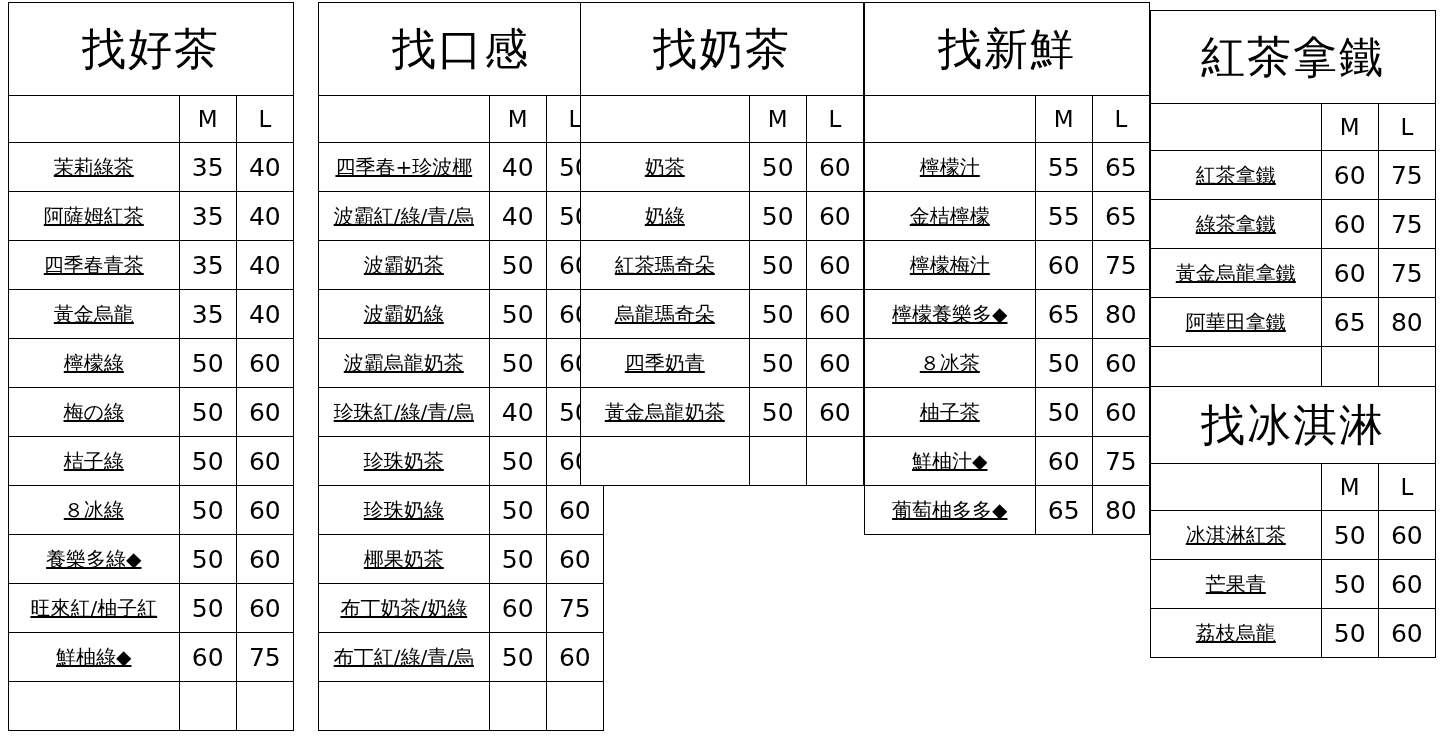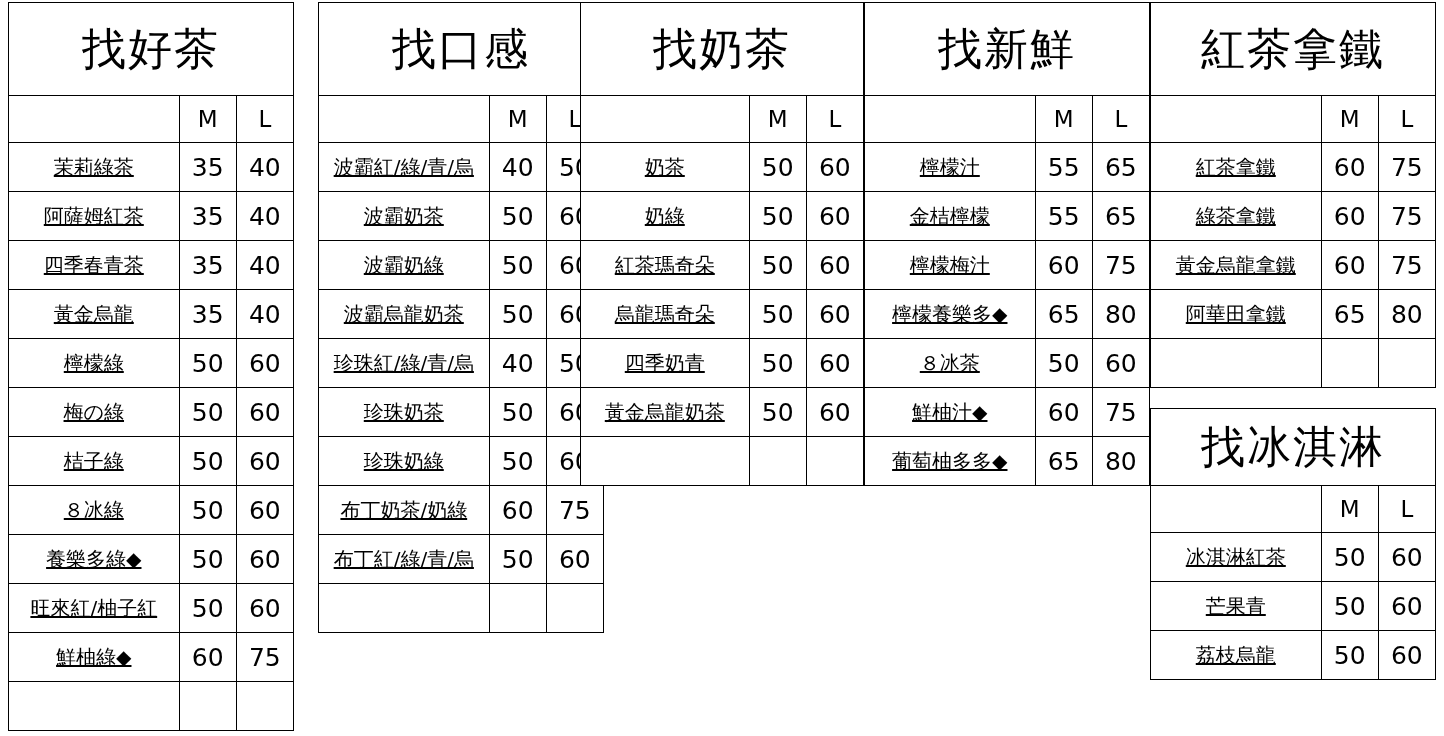--- a/index.html
+++ b/index.html
@@ -65,22 +65,22 @@
   
   .c-name { }
   .c-m { width: 57px; }
   .c-l { width: 57px; }
 
   
   #sec1 { left: 8px; top: 2px; width: 286px; }
   #sec2 { left: 294px; top: 2px; width: 286px; margin-left: 24px; }
   #sec3 { left: 580px; top: 2px; width: 284px; }
   #sec4 { left: 864px; top: 2px; width: 286px; }
-  #sec5 { left: 1150px; top: 2px; width: 286px; }
-  #sec6 { left: 1150px; top: 408px; width: 286px; padding-left: 43px; }
+  #sec5 { left: 1150px; top: 10px; width: 286px; }
+  #sec6 { left: 1150px; top: 386px; width: 286px; padding-left: 43px; }
 
   #sec1 .c-name { width: 170px; }
   #sec2 .c-name { width: 170px; }
   #sec3 .c-name { width: 168px; }
   #sec4 .c-name { width: 170px; }
   #sec5 .c-name { width: 170px; }
   #sec6 .c-name { width: 170px; }
 
   #sec6 .hdr { height: 76px; }
 </style>
@@ -176,20 +176,25 @@
     <tbody>
         <tr>
       <th class="hdr" colspan="3">找口感</th>
     </tr>
     <tr>
       <td class="sub-hdr"></td>
       <td class="sub-hdr">M</td>
       <td class="sub-hdr">L</td>
     </tr>
     <tr>
+      <td class="name small">四季春+珍波椰</td>
+      <td class="price">40</td>
+      <td class="price">50</td>
+    </tr>
+    <tr>
       <td class="name small">波霸紅/綠/青/烏</td>
       <td class="price">40</td>
       <td class="price">50</td>
     </tr>
     <tr>
       <td class="name">波霸奶茶</td>
       <td class="price">50</td>
       <td class="price">60</td>
     </tr>
     <tr>
@@ -207,20 +212,25 @@
       <td class="price">40</td>
       <td class="price">50</td>
     </tr>
     <tr>
       <td class="name">珍珠奶茶</td>
       <td class="price">50</td>
       <td class="price">60</td>
     </tr>
     <tr>
       <td class="name">珍珠奶綠</td>
+      <td class="price">50</td>
+      <td class="price">60</td>
+    </tr>
+    <tr>
+      <td class="name">椰果奶茶</td>
       <td class="price">50</td>
       <td class="price">60</td>
     </tr>
     <tr>
       <td class="name small">布丁奶茶/奶綠</td>
       <td class="price">60</td>
       <td class="price">75</td>
     </tr>
     <tr>
       <td class="name small">布丁紅/綠/青/烏</td>
@@ -322,20 +332,25 @@
       <td class="name">檸檬養樂多◆</td>
       <td class="price">65</td>
       <td class="price">80</td>
     </tr>
     <tr>
       <td class="name">８冰茶</td>
       <td class="price">50</td>
       <td class="price">60</td>
     </tr>
     <tr>
+      <td class="name">柚子茶</td>
+      <td class="price">50</td>
+      <td class="price">60</td>
+    </tr>
+    <tr>
       <td class="name">鮮柚汁◆</td>
       <td class="price">60</td>
       <td class="price">75</td>
     </tr>
     <tr>
       <td class="name">葡萄柚多多◆</td>
       <td class="price">65</td>
       <td class="price">80</td>
     </tr>
   </tbody>

